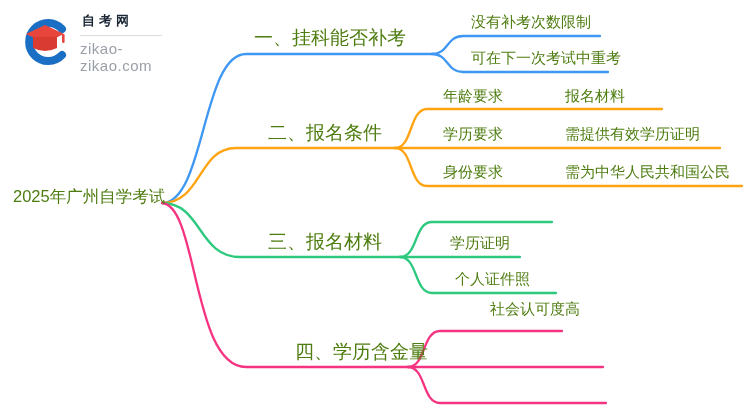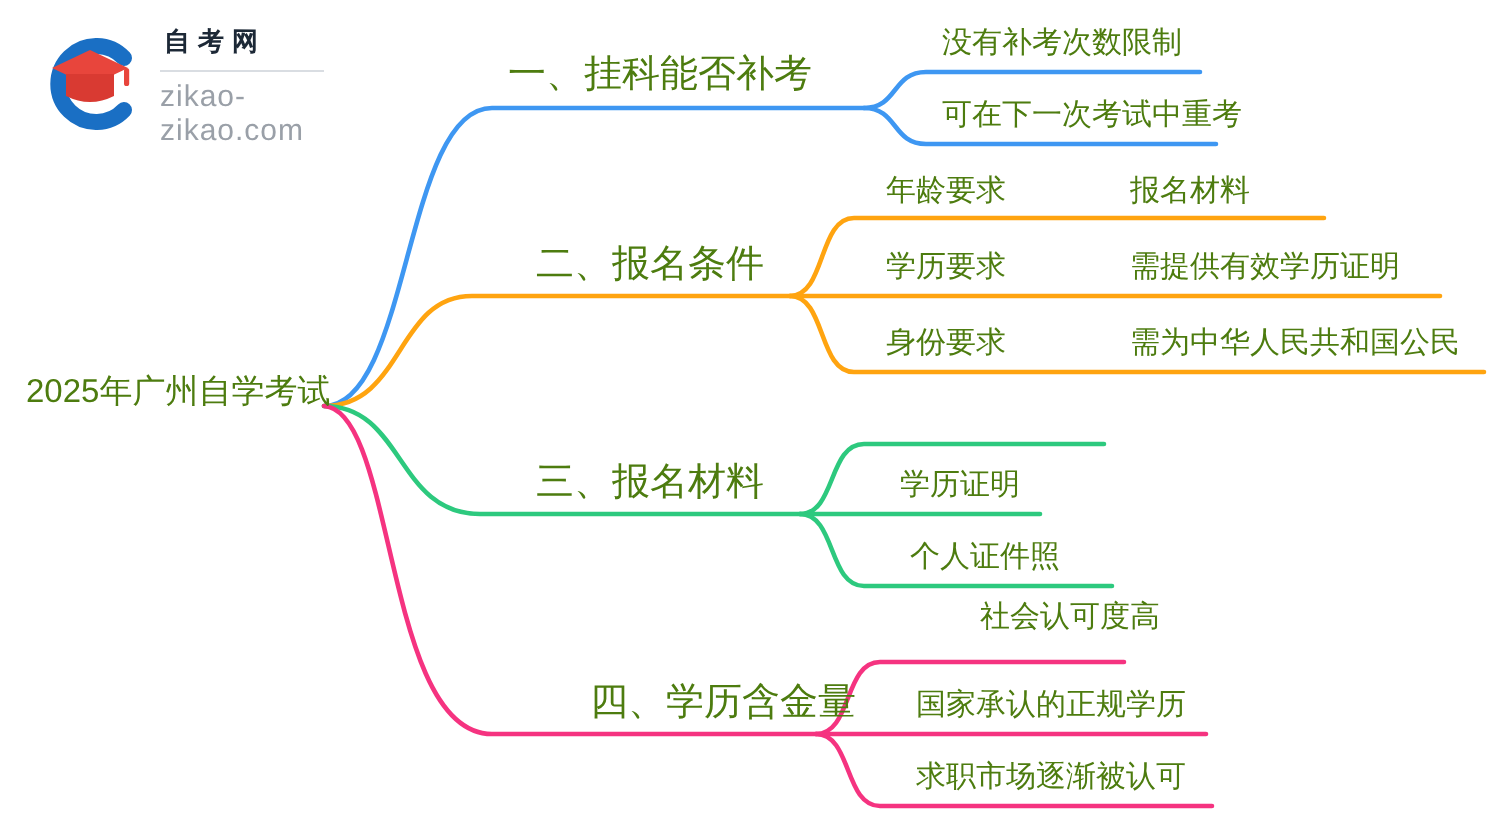--- a/index.html
+++ b/index.html
@@ -75,16 +75,14 @@
   <div class="node child" style="left:565px;top:125px;">需提供有效学历证明</div>
   <div class="node child" style="left:443px;top:163px;">身份要求</div>
   <div class="node child" style="left:565px;top:163px;">需为中华人民共和国公民</div>
 
   <div class="node branch" style="left:268px;top:231px;">三、报名材料</div>
   <div class="node child" style="left:450px;top:234px;">学历证明</div>
   <div class="node child" style="left:455px;top:270px;">个人证件照</div>
 
   <div class="node branch" style="left:262px;top:341px;margin-left:33px;">四、学历含金量</div>
   <div class="node child" style="left:458px;top:300px;margin-left:32px;">社会认可度高</div>
-  <div class="node child" style="left:458px;top:344px;">国家承认的正规学历</div>
-  <div class="node child" style="left:458px;top:380px;">求职市场逐渐被认可</div>
 
 </div>
 
 </body></html>

